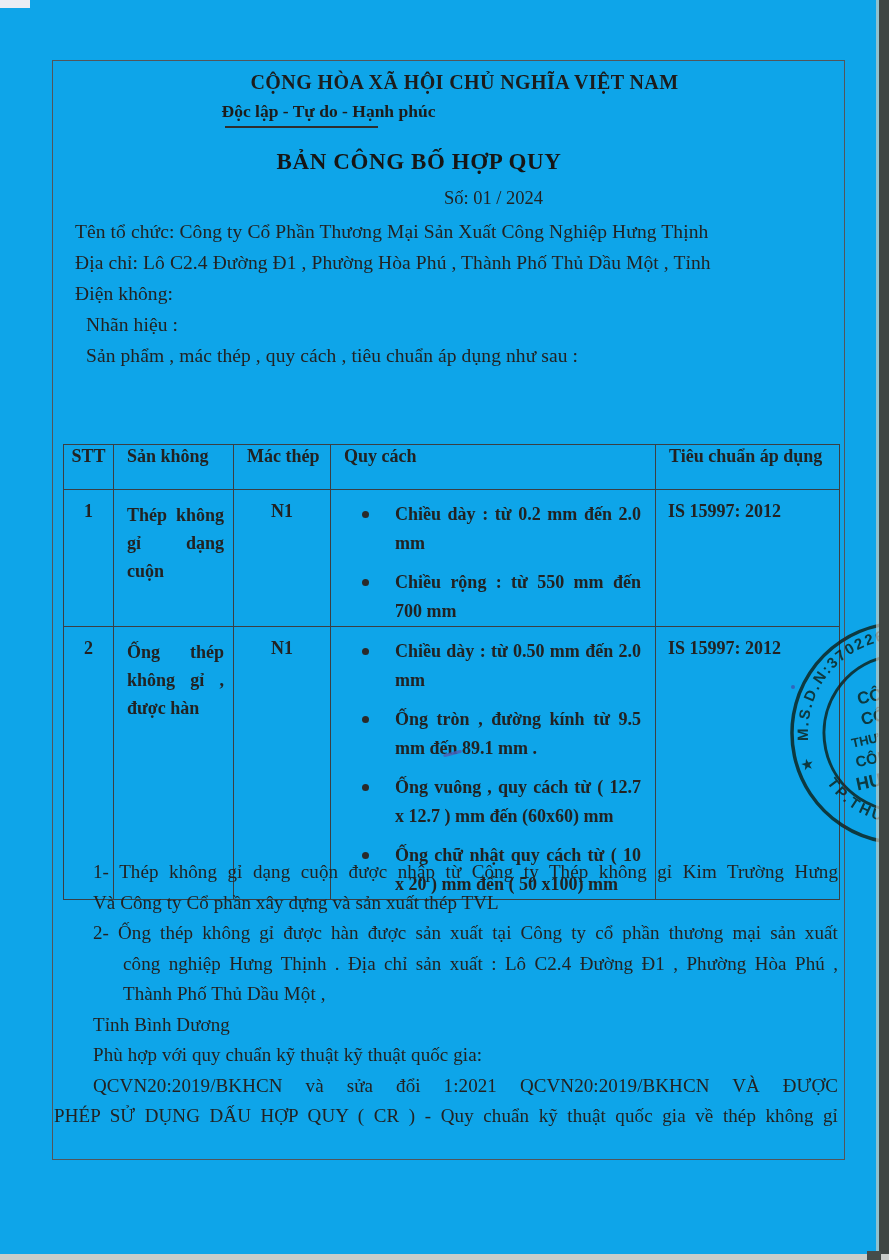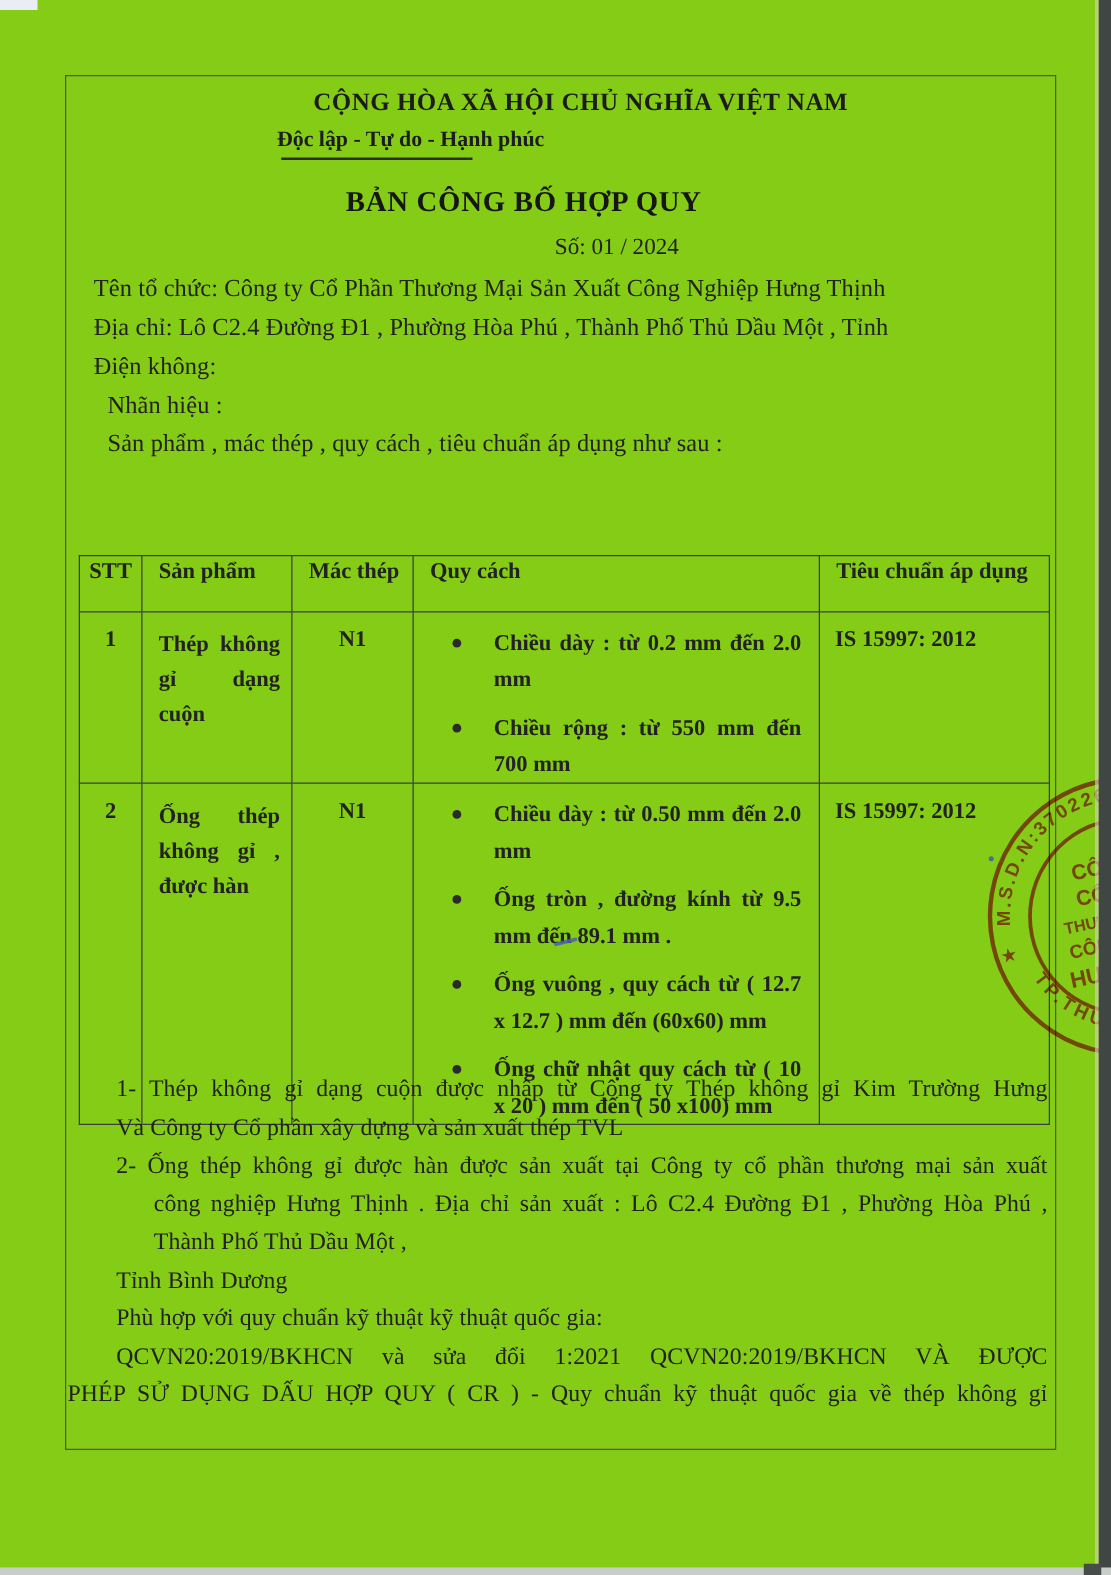--- a/index.html
+++ b/index.html
@@ -1,18 +1,18 @@
 <!DOCTYPE html>
 <html><head>
 <meta charset="utf-8">
 <style>
   html,body { margin:0; padding:0; background:#ffffff; }
   .page {
     position:relative; width:889px; height:1260px;
-    background:#84cc16; overflow:hidden;
+    background:#0ea5e9; overflow:hidden;
     font-family:"Liberation Serif", serif; color:#222;
   }
   
   .corner-mark { position:absolute; left:0; top:0; width:30px; height:8px; background:#e9edf4; }
   .edge-right { position:absolute; right:0; top:0; width:10px; height:1260px; background:#3f4643; }
   .edge-right-line { position:absolute; right:10px; top:0; width:3px; height:1260px; background:#d6d0c2; opacity:.65; }
   .edge-bottom { position:absolute; left:0; top:1254px; width:889px; height:6px; background:#c9cdca; }
   .edge-bottom-dark { position:absolute; left:867px; top:1251px; width:14px; height:9px; background:#454c49; }
 
   .frame { position:absolute; left:52px; top:60px; width:791px; height:1098px; border:1.5px solid #52565a; }
@@ -89,21 +89,21 @@
     <colgroup>
       <col style="width:50px">
         <col style="width:120px">
         <col style="width:97px">
         <col style="width:325px">
         <col style="width:184px">
     </colgroup>
     <thead>
       <tr>
         <th class="h-stt">STT</th>
-        <th class="h-left">Sản phẩm</th>
+        <th class="h-left">Sản không</th>
         <th class="h-left">Mác thép</th>
         <th class="h-left">Quy cách</th>
         <th class="h-left">Tiêu chuẩn áp dụng</th>
       </tr>
     </thead>
     <tbody>
       <tr class="r1">
         <td class="c-stt">1</td>
         <td class="c-prod">Thép không gỉ dạng cuộn</td>
         <td class="c-grade">N1</td>

